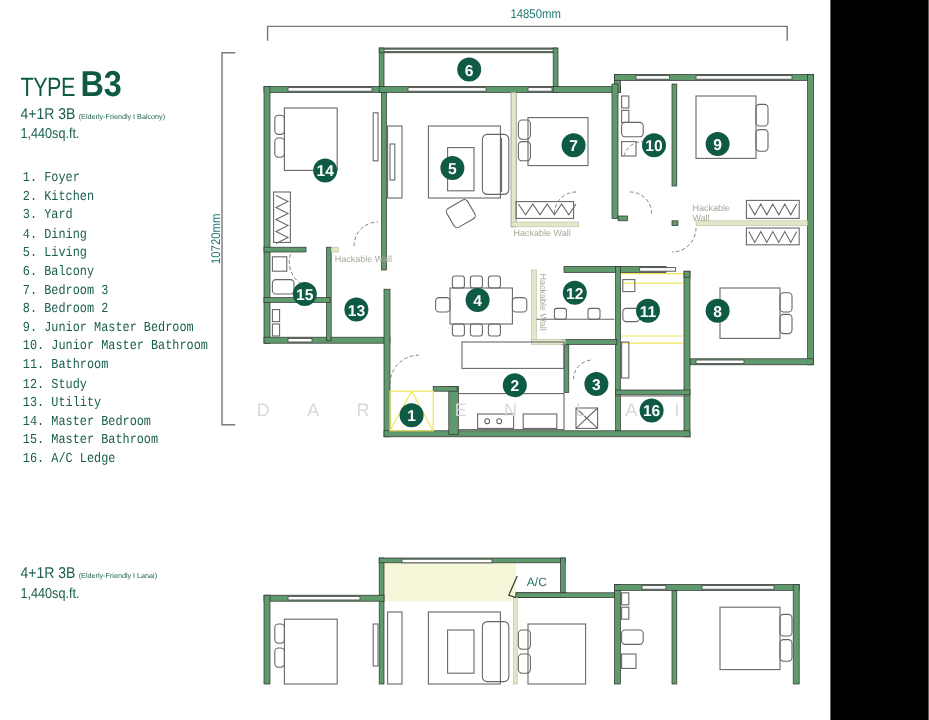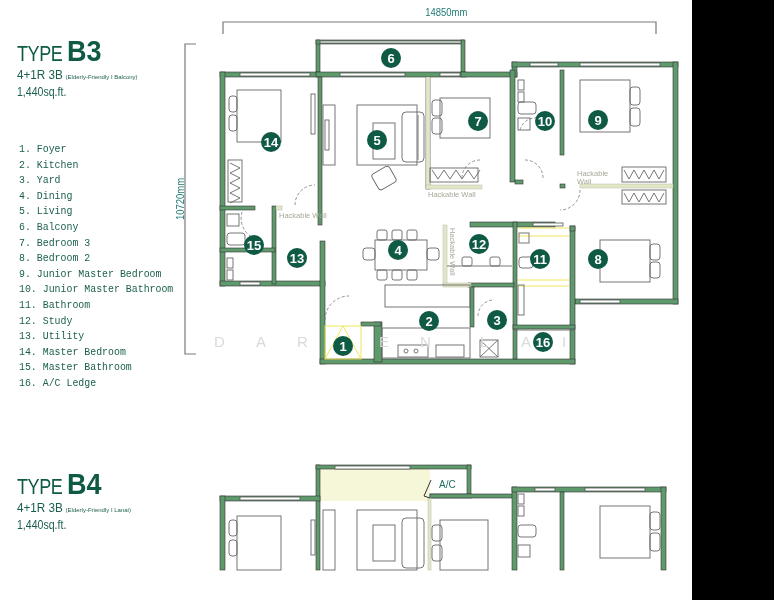--- a/index.html
+++ b/index.html
@@ -20,21 +20,21 @@
   svg.plan { position:absolute; left:0; top:0; }
   .num-label { font-family:"Liberation Sans", sans-serif; font-size:13px; font-weight:bold; fill:#ffffff; }
   .hw-text { font-family:"Liberation Sans", sans-serif; font-size:7.5px; fill:#a6aa98; }
   .wm { font-family:"Liberation Sans", sans-serif; font-size:15px; fill:#d9d9d9; }
 </style>
 </head>
 <body>
 
 <div class="black-band"></div>
 
-<div class="type-block" style="top:36px;">
+<div class="type-block" style="top:56px;">
   <div class="type-title">
     <span class="type-word">TYPE</span>
     <span class="type-code">B3</span>
   </div>
   <div class="type-sub">
     <span class="main">4+1R 3B</span>
     <small>(Elderly-Friendly I Balcony)</small>
   </div>
   <div class="type-size">1,440sq.ft.</div>
 </div>
@@ -52,24 +52,20 @@
   <li>10. Junior Master Bathroom</li>
   <li>11. Bathroom</li>
   <li>12. Study</li>
   <li>13. Utility</li>
   <li>14. Master Bedroom</li>
   <li>15. Master Bathroom</li>
   <li>16. A/C Ledge</li>
 </ul>
 
 <div class="type-block" style="top:469px;">
-  <div class="type-title">
-    <span class="type-word">TYPE</span>
-    <span class="type-code">B4</span>
-  </div>
   <div class="type-sub">
     <span class="main">4+1R 3B</span>
     <small>(Elderly-Friendly I Lanai)</small>
   </div>
   <div class="type-size">1,440sq.ft.</div>
 </div>
 
 <div class="dim-h">14850mm</div>
 <div class="dim-v">10720mm</div>
 

